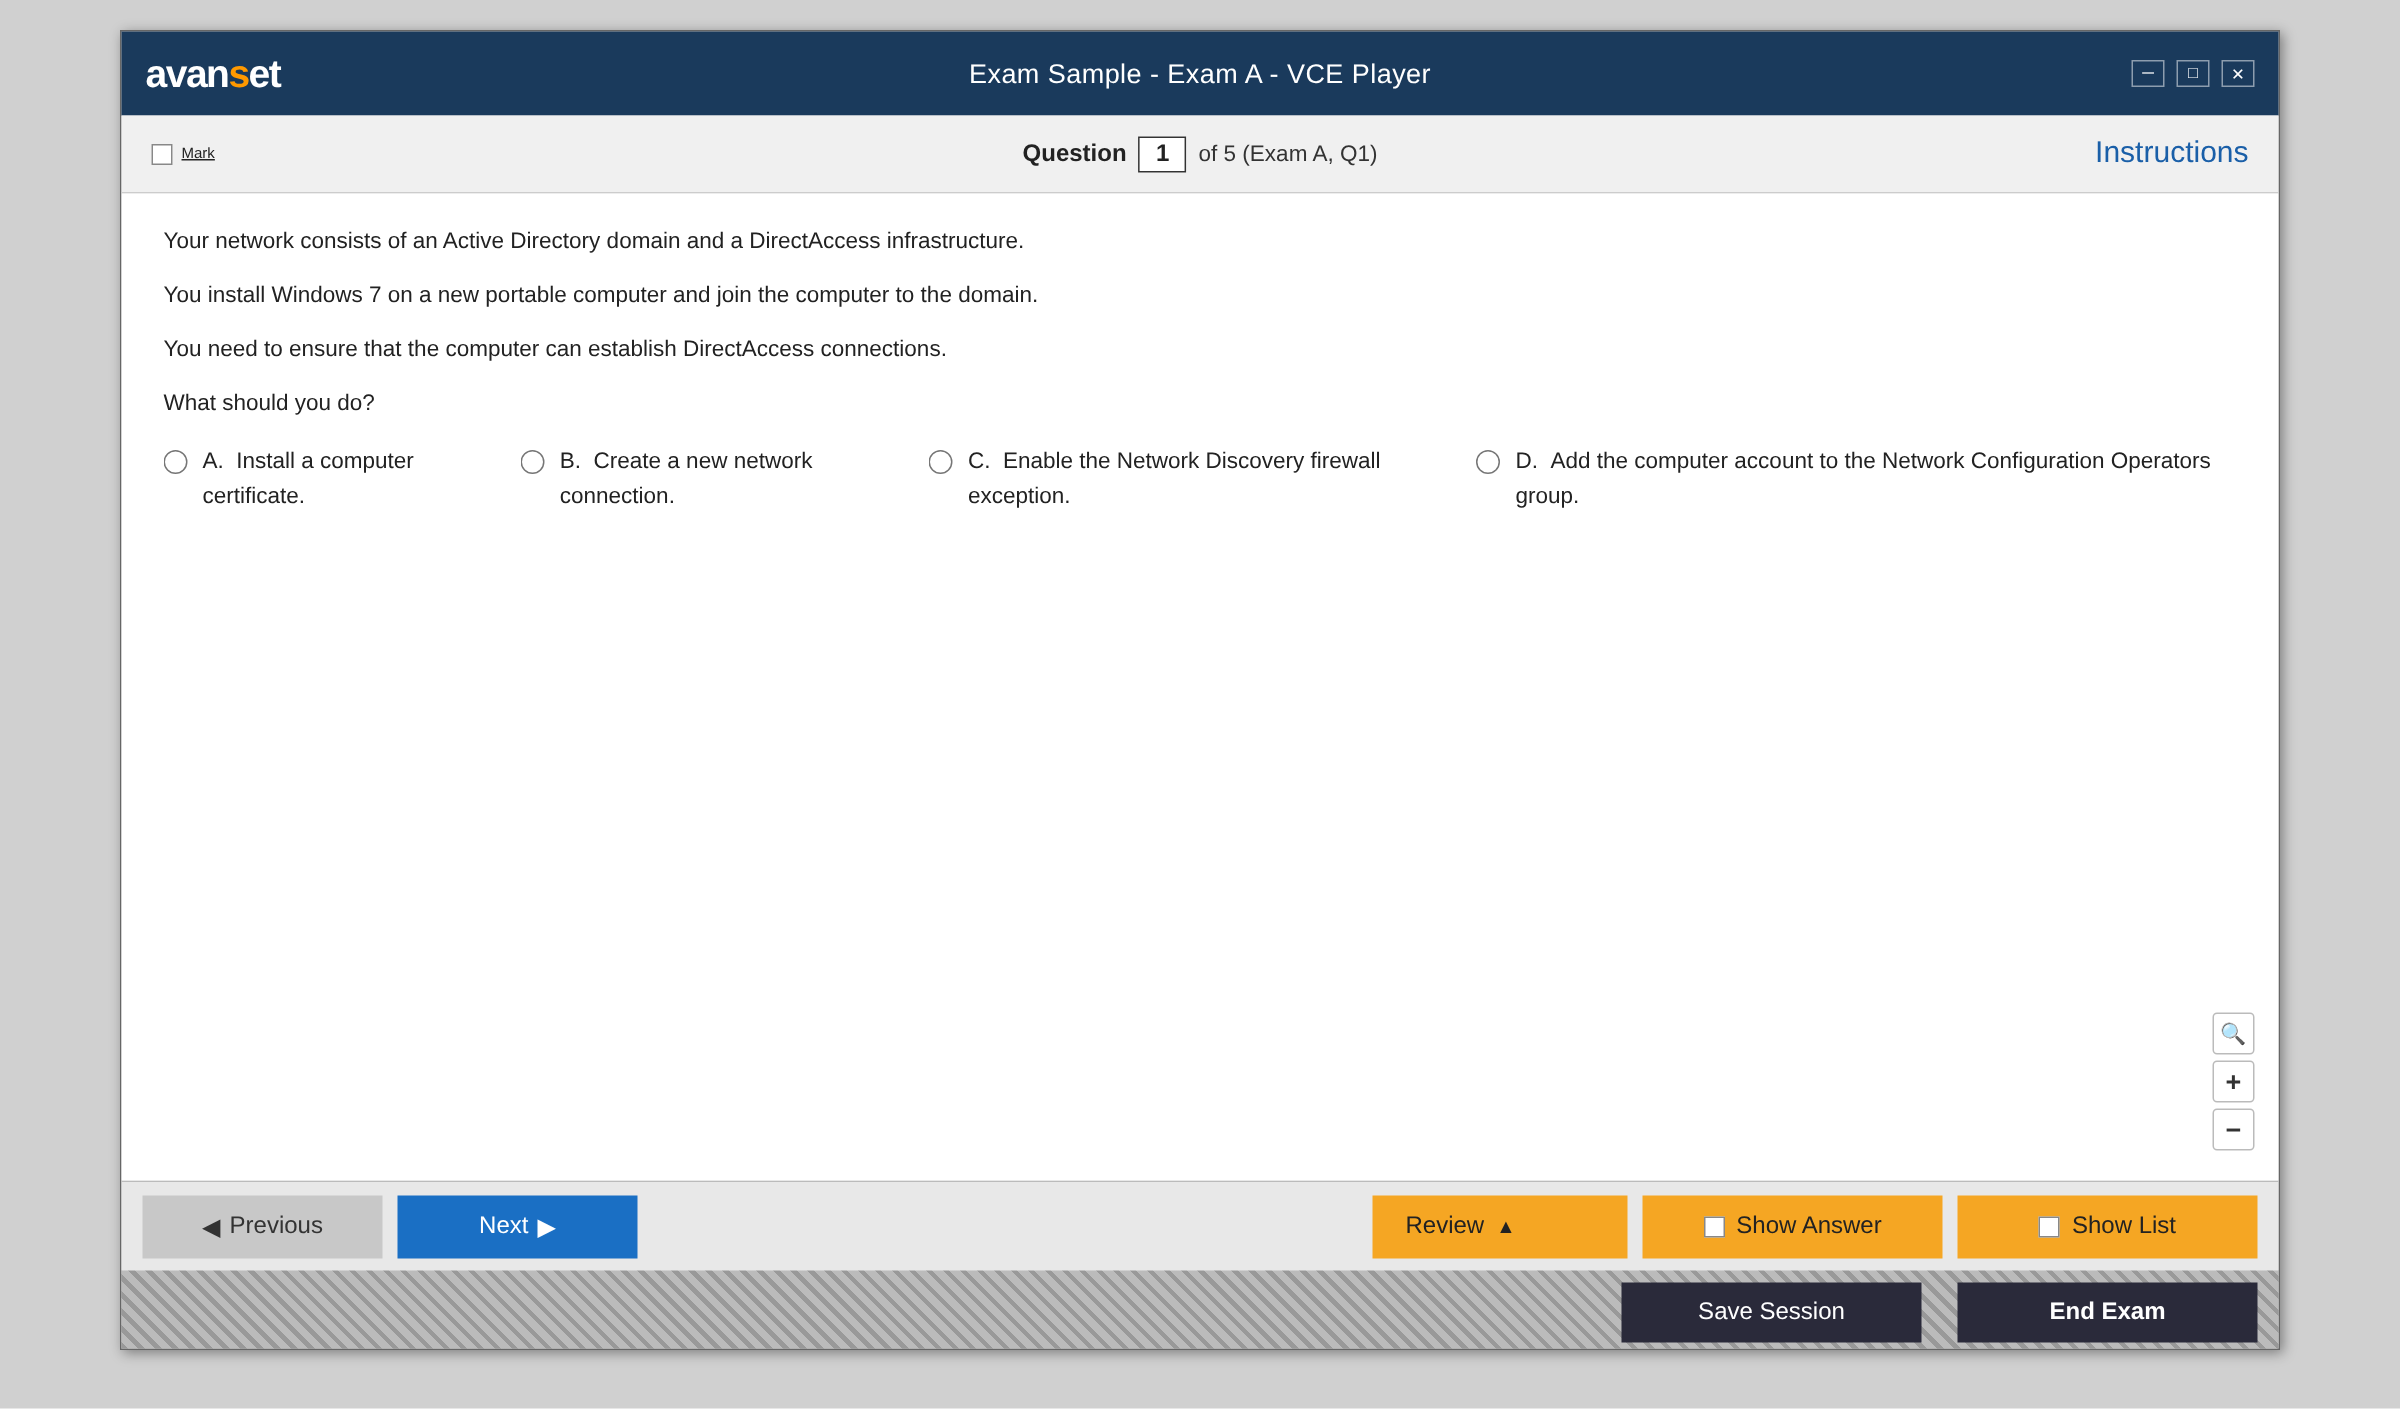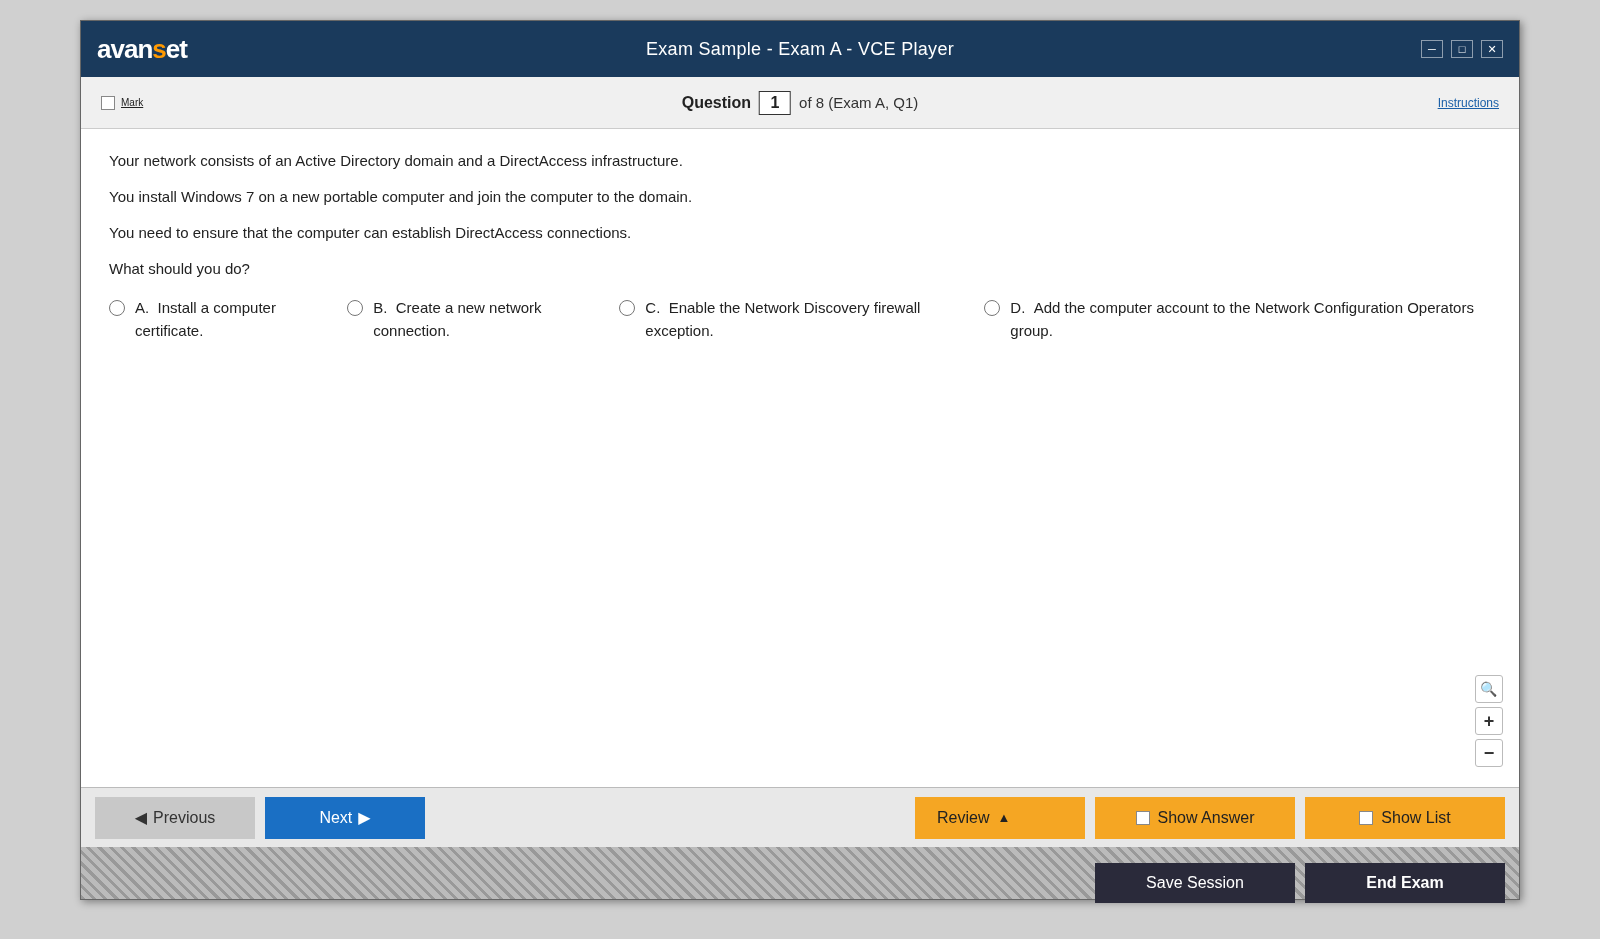--- a/index.html
+++ b/index.html
@@ -17,21 +17,21 @@
     .win-btn { width: 22px; height: 18px; background: transparent; border: 1px solid rgba(255,255,255,0.5); color: white; font-size: 11px; cursor: pointer; display: flex; align-items: center; justify-content: center; }
 
     
     .toolbar { background: #f0f0f0; height: 52px; display: flex; align-items: center; padding: 0 20px; border-bottom: 1px solid #ccc; flex-shrink: 0; position: relative; }
     .mark-container { display: flex; align-items: center; gap: 6px; }
     .mark-checkbox { width: 14px; height: 14px; border: 1px solid #888; background: white; flex-shrink: 0; }
     .mark-label { font-size: 10px; color: #222; text-decoration: underline; cursor: pointer; text-align: center; }
     .question-info { position: absolute; left: 50%; transform: translateX(-50%); display: flex; align-items: center; gap: 8px; font-size: 16px; font-weight: 600; color: #222; }
     .question-num-box { border: 1px solid #333; padding: 2px 8px; font-size: 16px; font-weight: bold; background: white; min-width: 32px; text-align: center; }
     .question-of { font-size: 15px; font-weight: normal; color: #333; }
-    .instructions-link { position: absolute; right: 20px; color: #1a5fa8; font-size: 12px; text-decoration: underline; cursor: pointer; font-weight: 500; }
+    .instructions-link { position: absolute; right: 20px; color: #1a5fa8; font-size: 20px; cursor: pointer; font-weight: 500; }
 
     
     .content { flex: 1; background: white; padding: 20px 28px 10px 28px; overflow-y: auto; position: relative; }
     .question-text p { font-size: 15px; color: #222; line-height: 1.6; margin-bottom: 12px; }
     .question-stem { font-size: 15px; color: #222; margin-bottom: 18px; font-weight: 400; }
     .options { display: flex; flex-direction: row; gap: 12px; margin-top: 16px; }
     .option { display: flex; align-items: flex-start; gap: 10px; font-size: 15px; color: #222; cursor: pointer; }
     .option input[type="radio"] { margin-top: 3px; width: 16px; height: 16px; flex-shrink: 0; cursor: pointer; }
     .option-label { font-size: 15px; color: #222; line-height: 1.5; }
 
@@ -45,21 +45,21 @@
     .nav-btn-prev { background: #c8c8c8; color: #333; border: none; height: 42px; padding: 0 22px; font-size: 16px; font-weight: 500; cursor: pointer; display: flex; align-items: center; gap: 6px; min-width: 160px; justify-content: center; }
     .nav-btn-next { background: #1a6fc4; color: white; border: none; height: 42px; padding: 0 22px; font-size: 16px; font-weight: 500; cursor: pointer; display: flex; align-items: center; gap: 6px; min-width: 160px; justify-content: center; }
     .nav-spacer { flex: 1; }
     .review-btn { background: #f5a623; color: #222; border: none; height: 42px; padding: 0 22px; font-size: 16px; font-weight: 500; cursor: pointer; display: flex; align-items: center; gap: 8px; min-width: 170px; justify-content: flex-start; }
     .review-arrow { font-size: 13px; }
     .show-answer-btn { background: #f5a623; color: #222; border: none; height: 42px; padding: 0 16px; font-size: 16px; font-weight: 500; cursor: pointer; display: flex; align-items: center; gap: 8px; min-width: 200px; justify-content: center; }
     .show-list-btn { background: #f5a623; color: #222; border: none; height: 42px; padding: 0 16px; font-size: 16px; font-weight: 500; cursor: pointer; display: flex; align-items: center; gap: 8px; min-width: 200px; justify-content: center; }
     .btn-checkbox { width: 14px; height: 14px; background: white; border: 1px solid #888; flex-shrink: 0; }
 
     
-    .action-bar { background: #555; height: 52px; display: flex; align-items: flex-start; justify-content: flex-end; padding: 16px 14px; gap: 10px; flex-shrink: 0; }
+    .action-bar { background: #555; height: 52px; display: flex; align-items: flex-end; justify-content: flex-end; padding: 4px 14px; gap: 24px; flex-shrink: 0; }
     
     .action-bar { background: repeating-linear-gradient(45deg, #999 0px, #999 3px, #bbb 3px, #bbb 8px); }
     .save-session-btn { background: #2a2a3a; color: white; border: none; height: 40px; padding: 0 24px; font-size: 16px; font-weight: 500; cursor: pointer; min-width: 200px; }
     .end-exam-btn { background: #2a2a3a; color: white; border: none; height: 40px; padding: 0 24px; font-size: 16px; font-weight: 700; cursor: pointer; min-width: 200px; }
   </style>
 </head>
 <body>
 
 <div class="window">
 
@@ -76,21 +76,21 @@
   </div>
 
   <div class="toolbar">
     <div class="mark-container">
       <div class="mark-checkbox"></div>
       <span class="mark-label">Mark</span>
     </div>
     <div class="question-info">
       <span>Question</span>
       <div class="question-num-box">1</div>
-      <span class="question-of">of 8 (Exam A, Q1)</span>
+      <span class="question-of">of 5 (Exam A, Q1)</span>
     </div>
     <a class="instructions-link">Instructions</a>
   </div>
 
   <div class="content">
     <div class="question-text">
       <p>Your network consists of an Active Directory domain and a DirectAccess infrastructure.</p>
       <p>You install Windows 7 on a new portable computer and join the computer to the domain.</p>
       <p>You need to ensure that the computer can establish DirectAccess connections.</p>
       <p class="question-stem">What should you do?</p>

